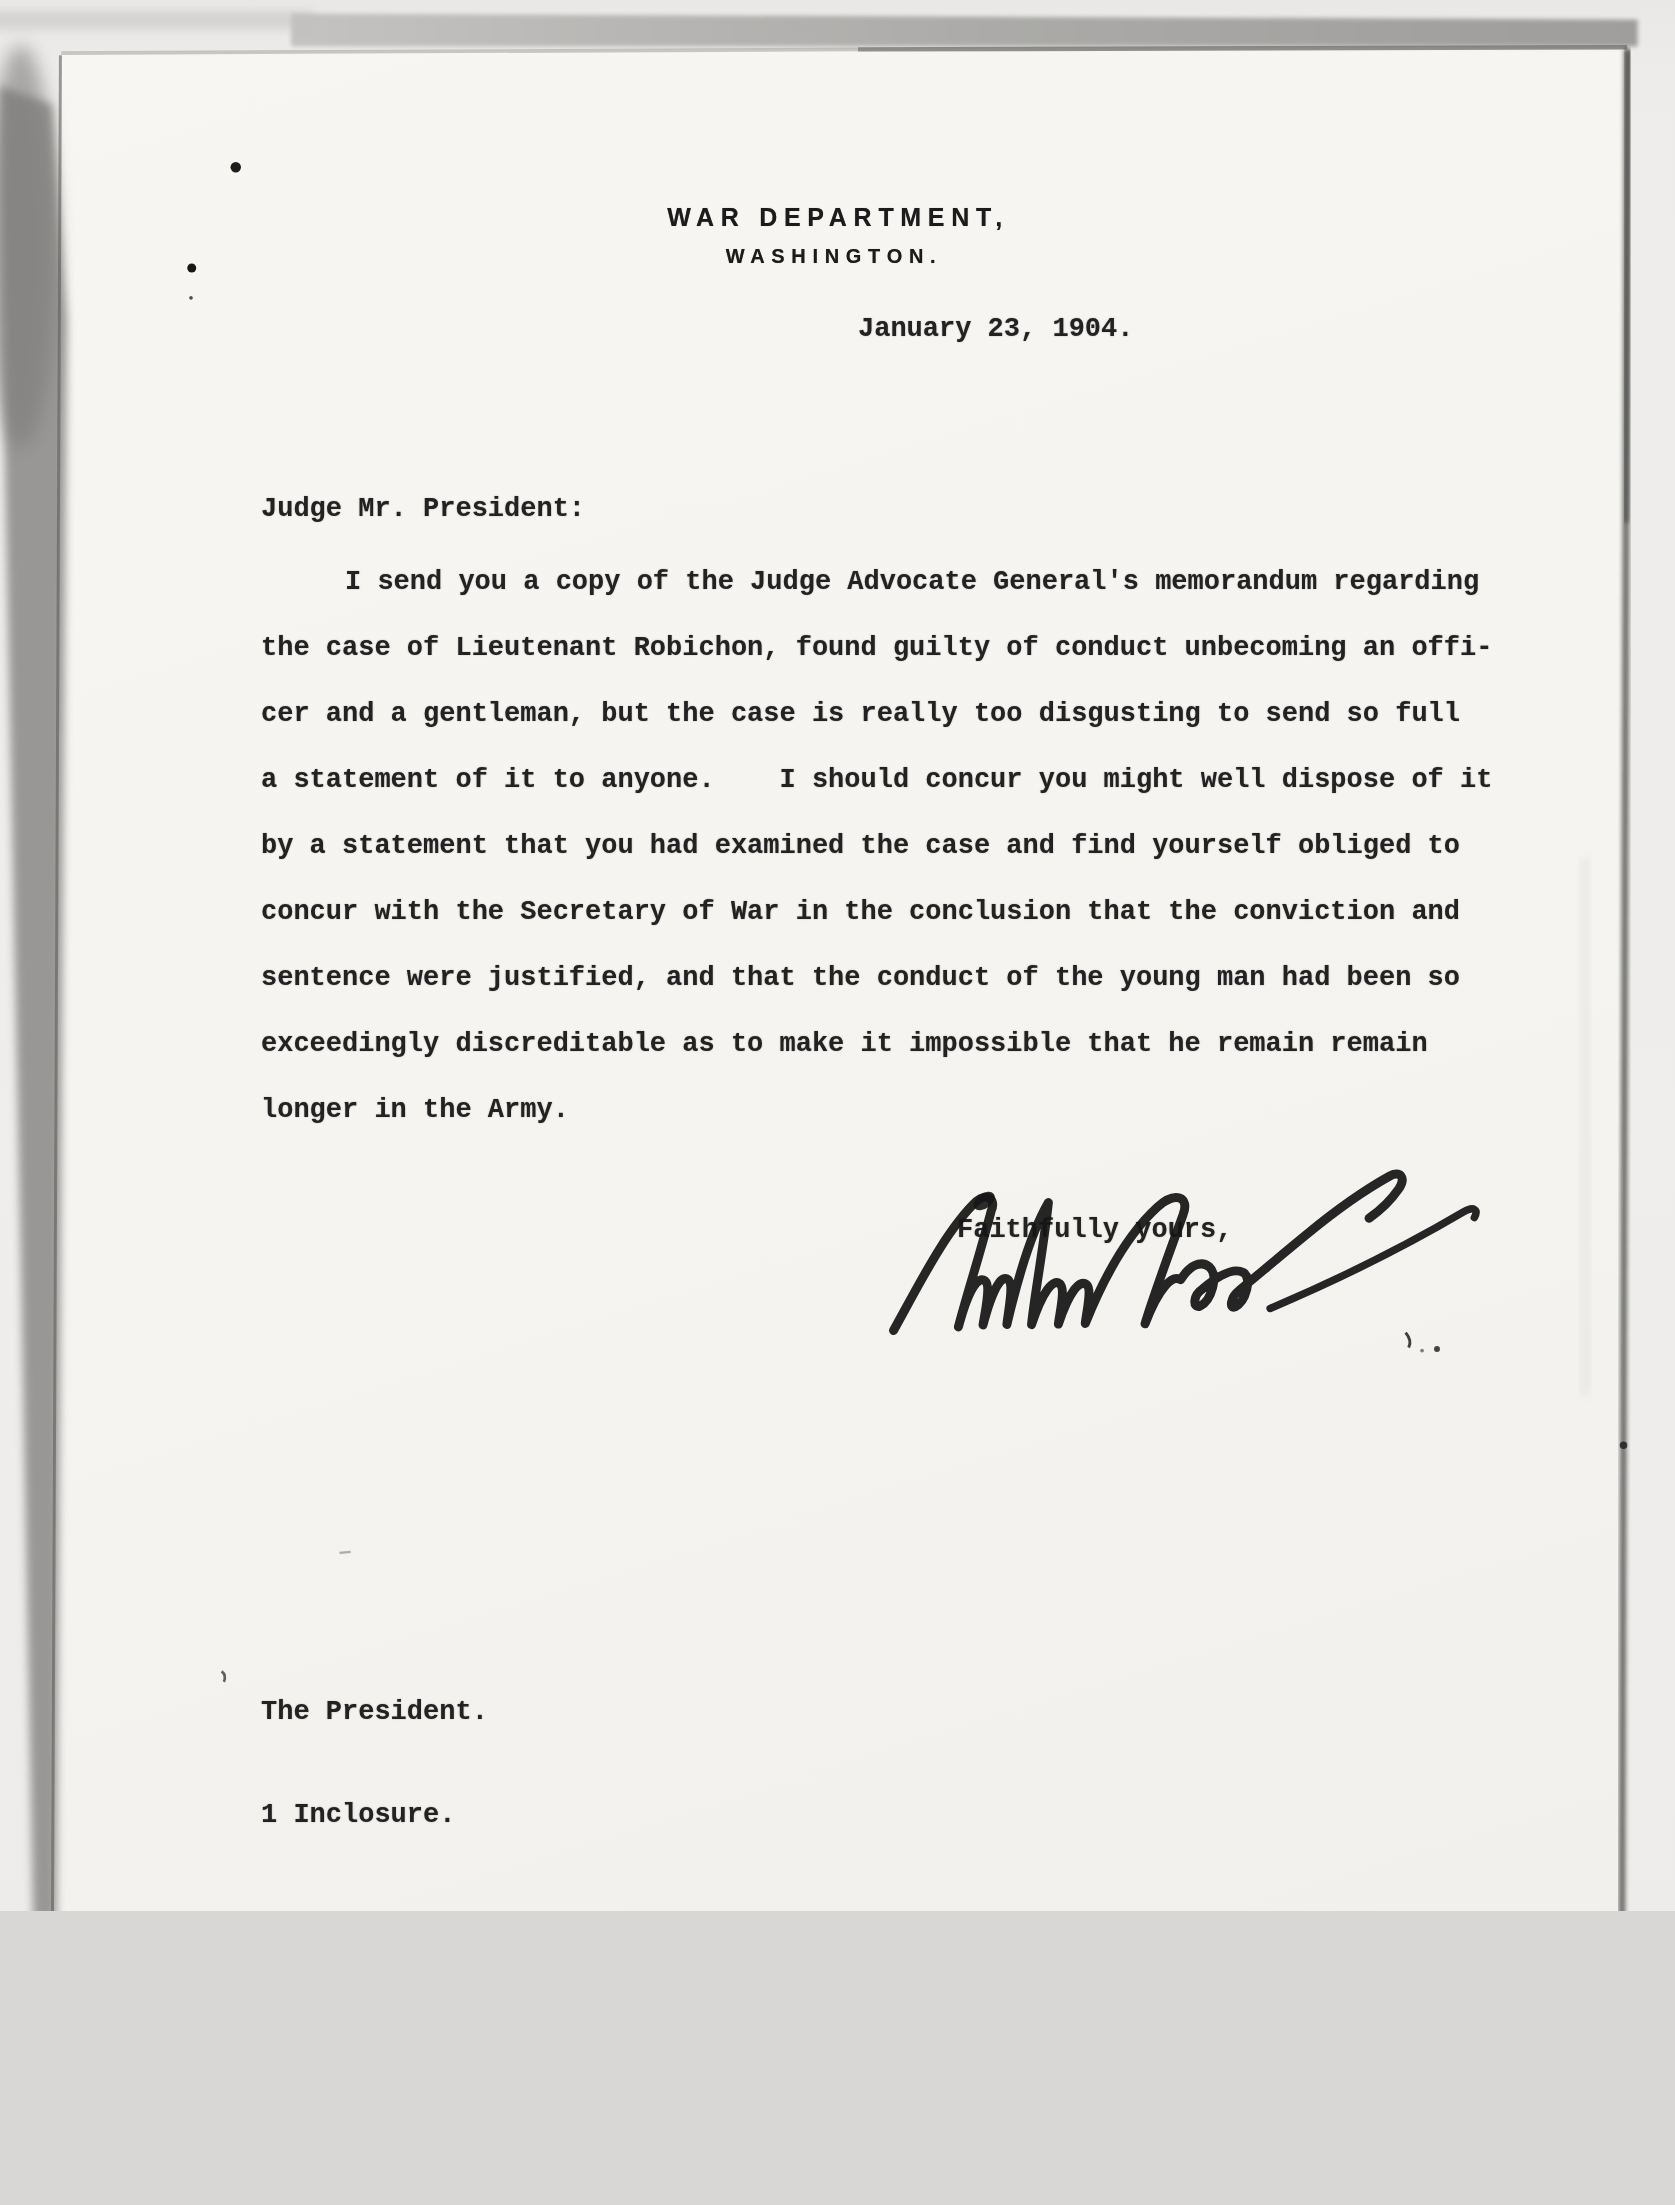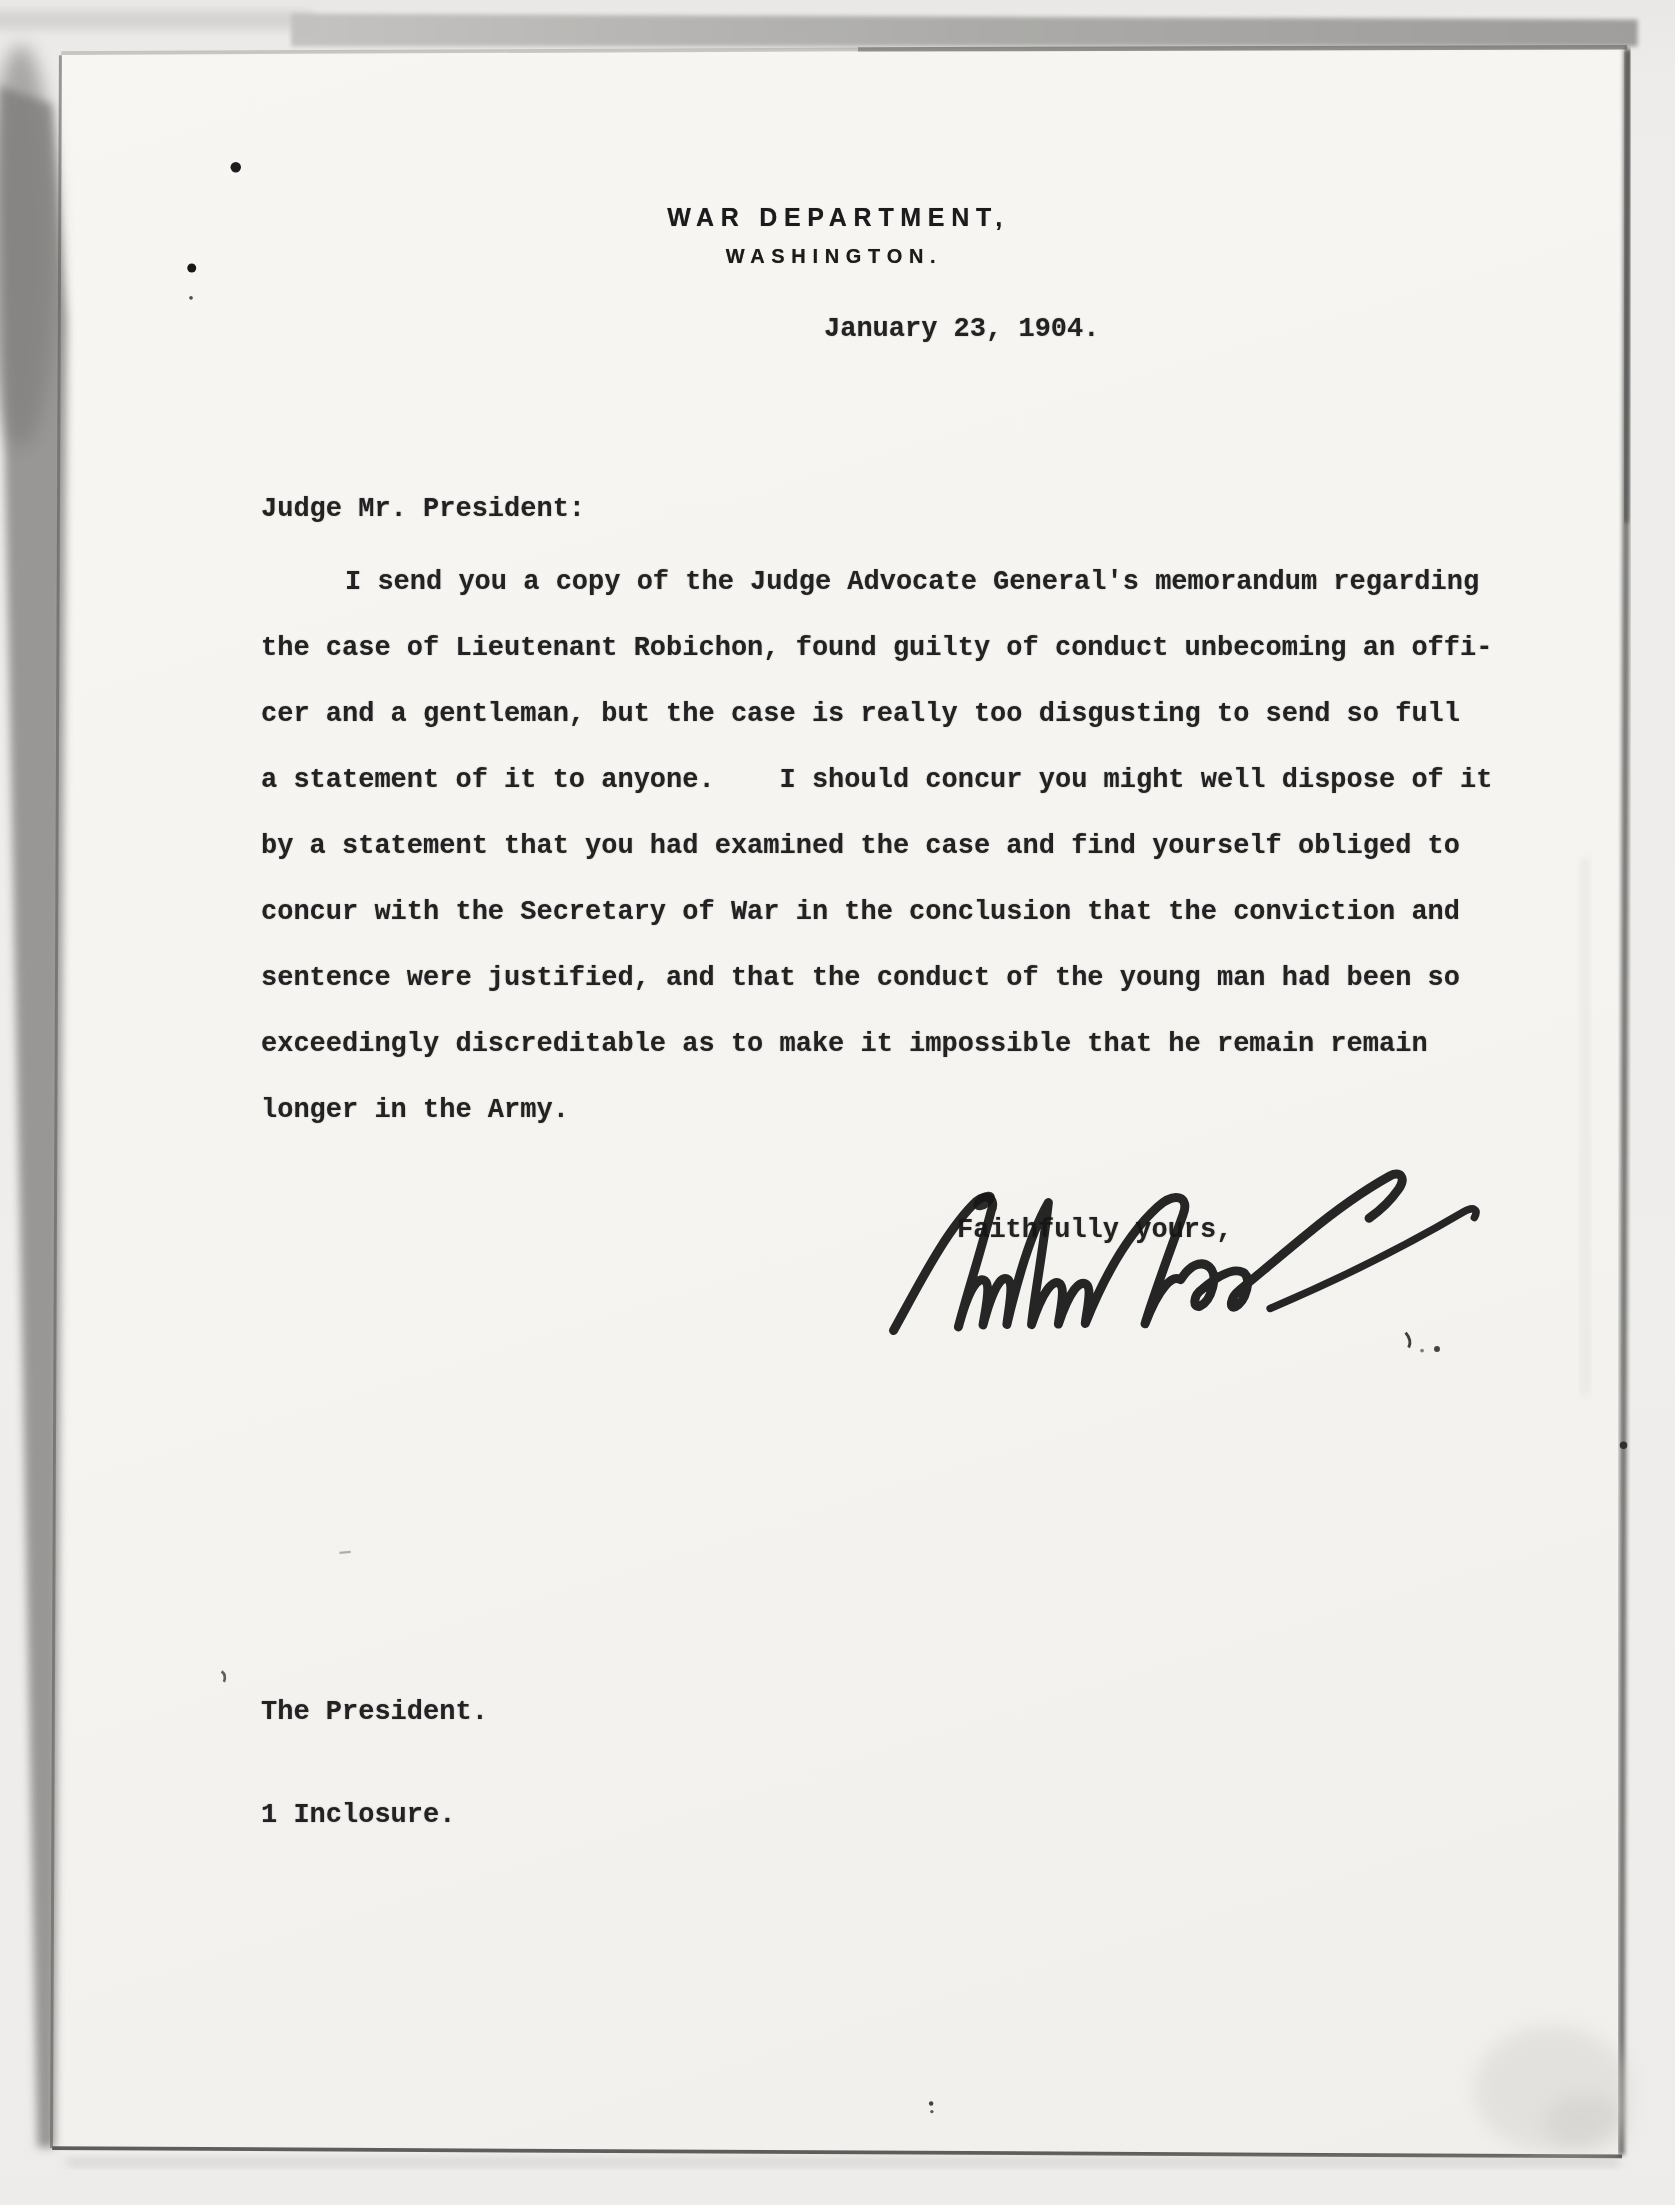--- a/index.html
+++ b/index.html
@@ -1,18 +1,18 @@
 <!DOCTYPE html>
 <html style="font-size:12px"><head>
 <meta charset="utf-8">
 <style>
   html,body{margin:0;padding:0;background:#d8d7d5;}
   .scan{
     position:relative;
-    width:1675px;height:2205px;
+    width:1675px;height:1911px;
     overflow:hidden;
     background:linear-gradient(180deg,#e9e8e6 0%,#edecea 4%,#efeeec 60%,#edecea 100%);
     font-family:"Liberation Mono","DejaVu Sans Mono",monospace;
   }
   .paper{
     position:absolute;left:0;top:0;width:1675px;height:2205px;
     clip-path:polygon(61px 52px,1628px 46px,1622px 2156px,51px 2150px);
     background:linear-gradient(163deg,#f7f6f3 0%,#f5f4f1 45%,#f1efec 100%);
   }
   .artifacts,.signature{position:absolute;pointer-events:none;}
@@ -29,21 +29,21 @@
     font:700 25px/1 "Liberation Sans","DejaVu Sans",sans-serif;
     letter-spacing:6.7px;color:#1b1b1b;text-shadow:0 0 0.7px rgba(20,20,20,0.6);
     white-space:pre;
   }
   .letterhead2{
     position:absolute;left:834px;top:246px;transform:translateX(-50%);
     font:700 20px/1 "Liberation Sans","DejaVu Sans",sans-serif;
     letter-spacing:6.7px;color:#1b1b1b;text-shadow:0 0 0.7px rgba(20,20,20,0.6);
     white-space:pre;
   }
-  .dateline{left:824px;top:316px;}
+  .dateline{left:858px;top:316px;}
   .salutation{left:261px;top:496px;}
   .body-block{
     position:absolute;left:261px;top:549px;width:1313px;
     font:700 27px/66px "Liberation Mono","DejaVu Sans Mono",monospace;
     color:#222;text-shadow:0 0 1.5px rgba(40,40,40,0.40);
   }
   .body-line{white-space:pre;height:66px;}
   .body-line:first-child{padding-left:84px;}
   .closing{left:957px;top:1217px;}
   .recipient{left:261px;top:1699px;}

